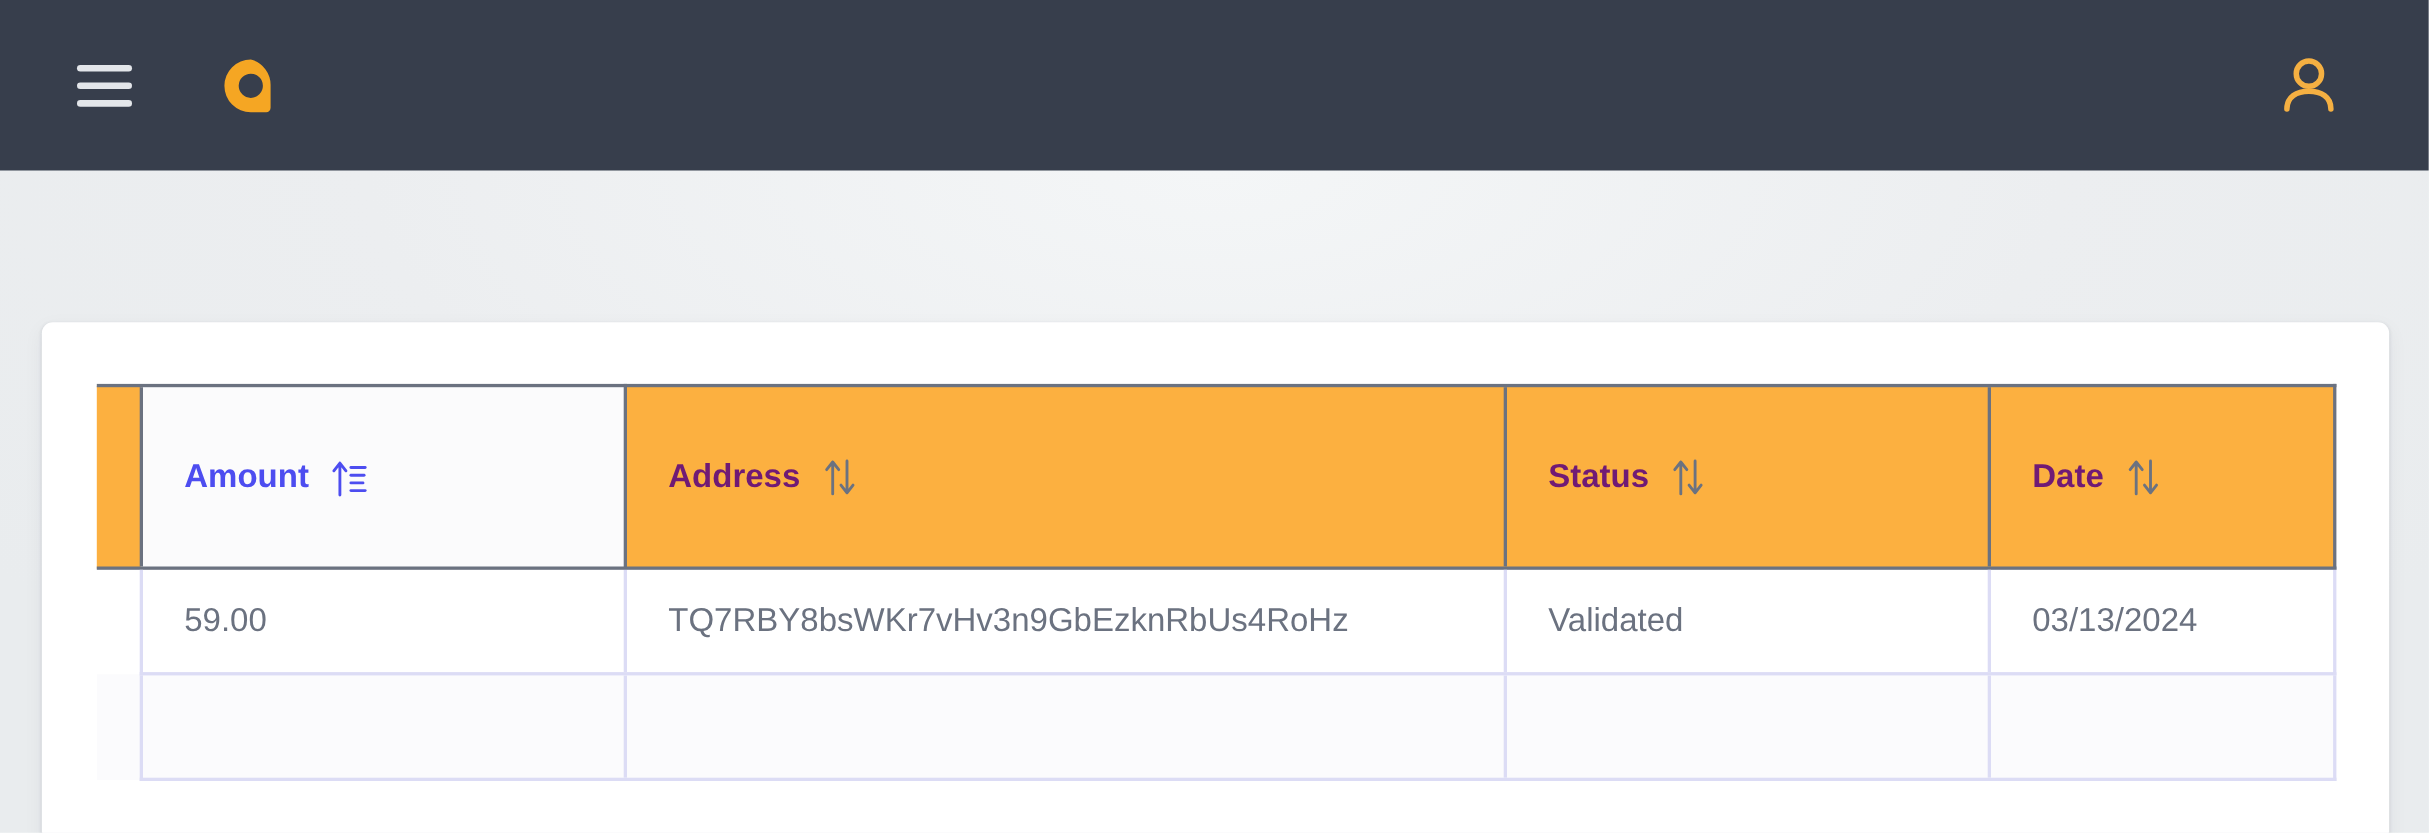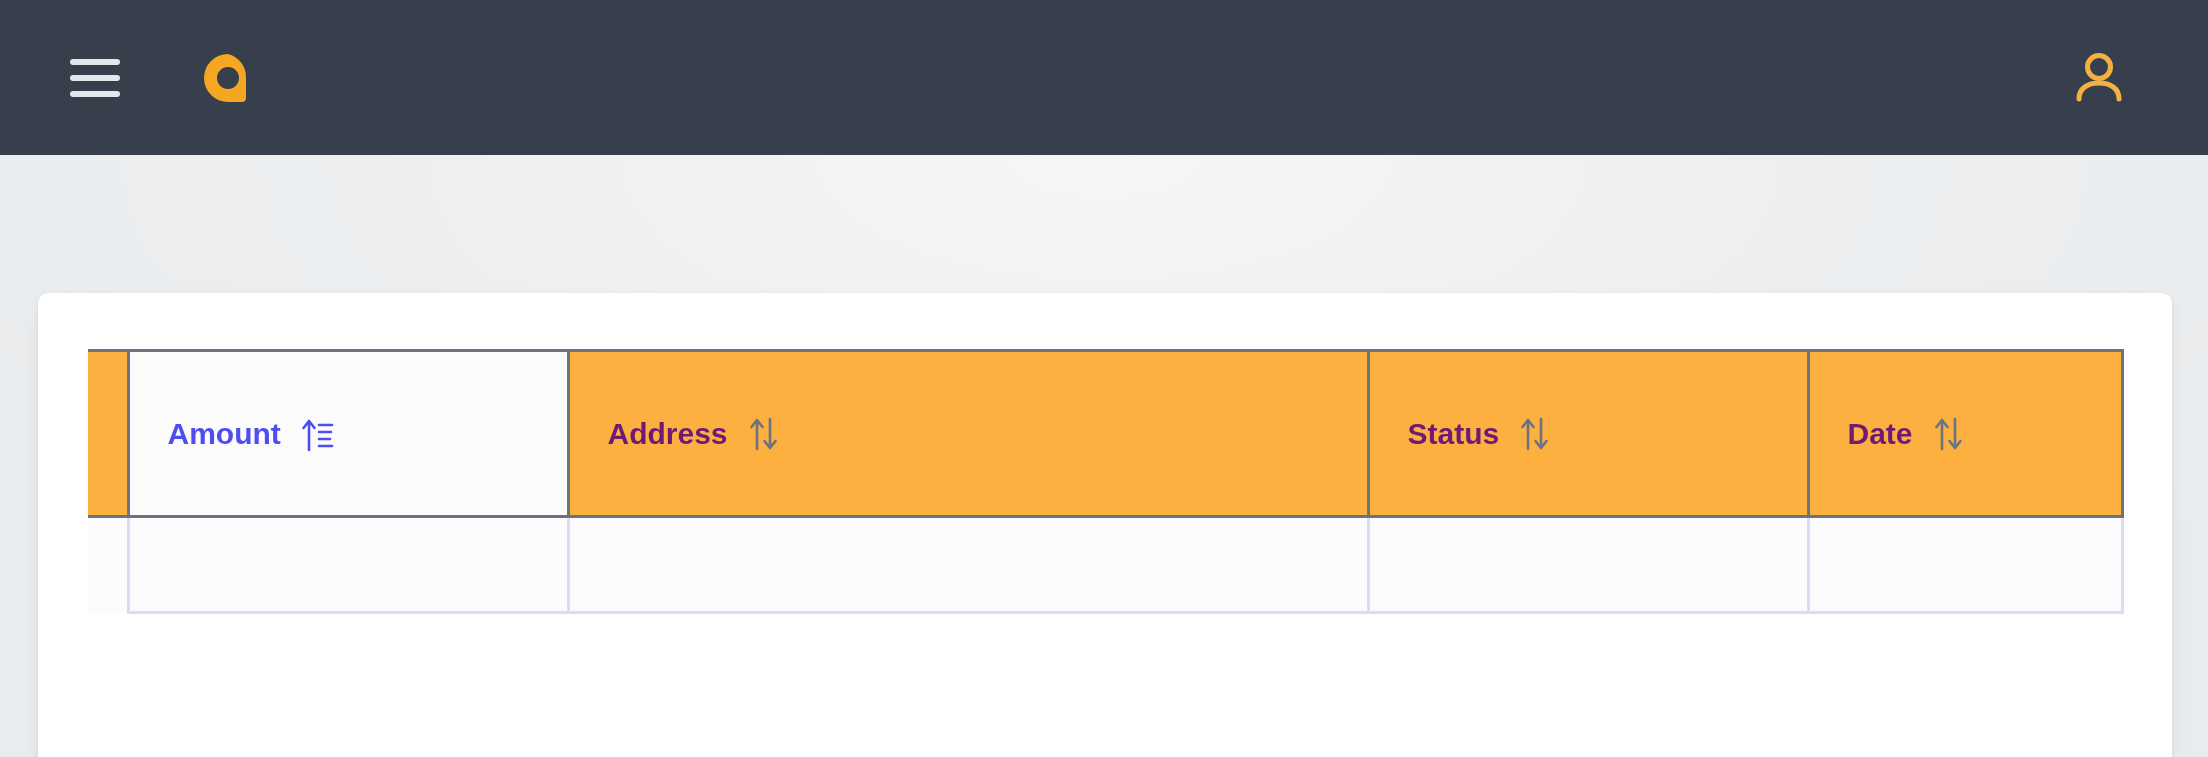--- a/index.html
+++ b/index.html
@@ -286,20 +286,27 @@
               </svg>
             </span>
           </span>
         </th>
 
       </tr>
     </thead>
 
     <tbody>
 
+      <tr>
+        <td class="spacer-col"></td>
+        <td>59.00</td>
+        <td>TQ7RBY8bsWKr7vHv3n9GbEzknRbUs4RoHz</td>
+        <td>Validated</td>
+        <td class="last-col">03/13/2024</td>
+      </tr>
 
       <tr class="alt">
         <td class="spacer-col"></td>
         <td></td>
         <td></td>
         <td></td>
         <td class="last-col"></td>
       </tr>
 
     </tbody>

